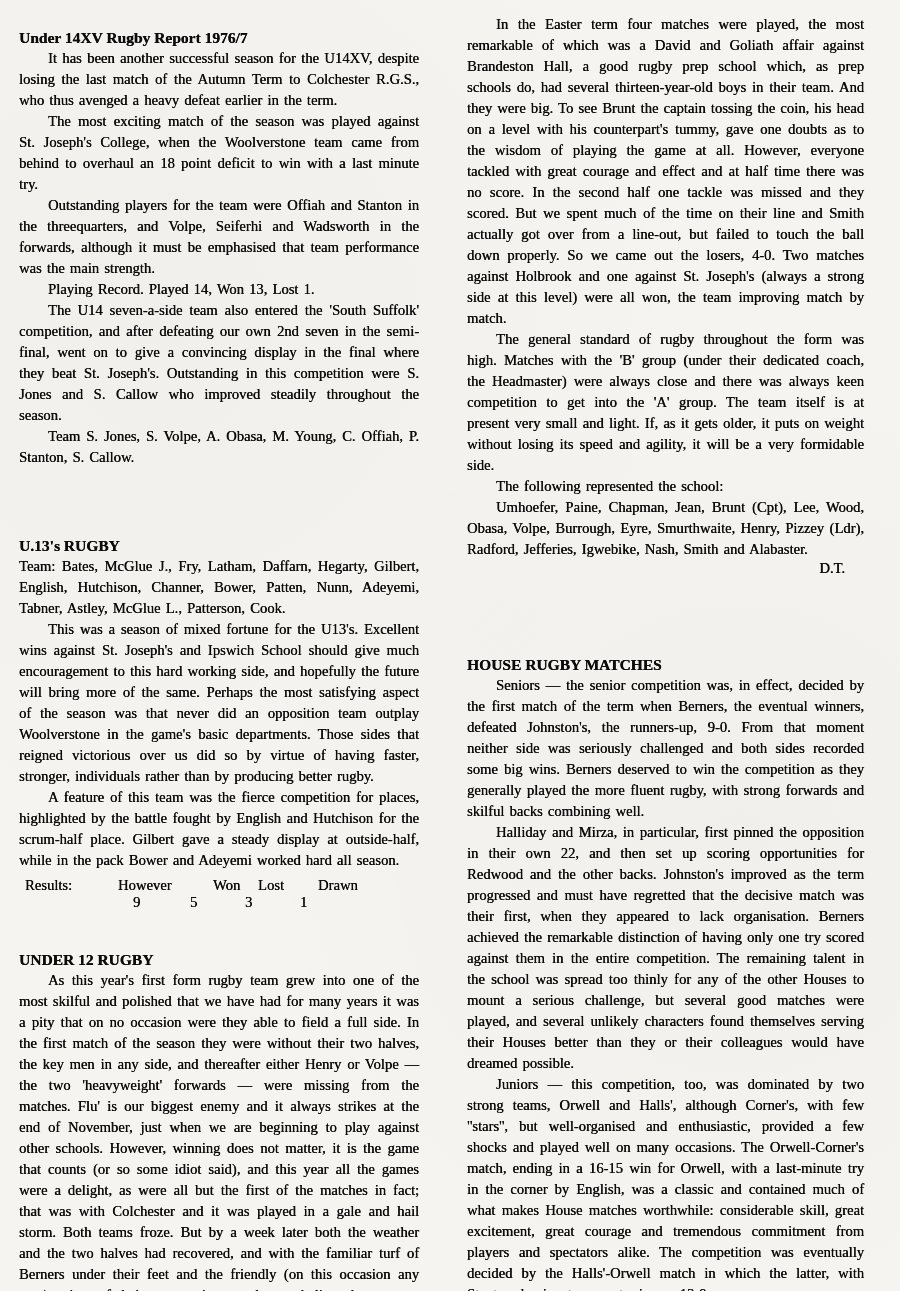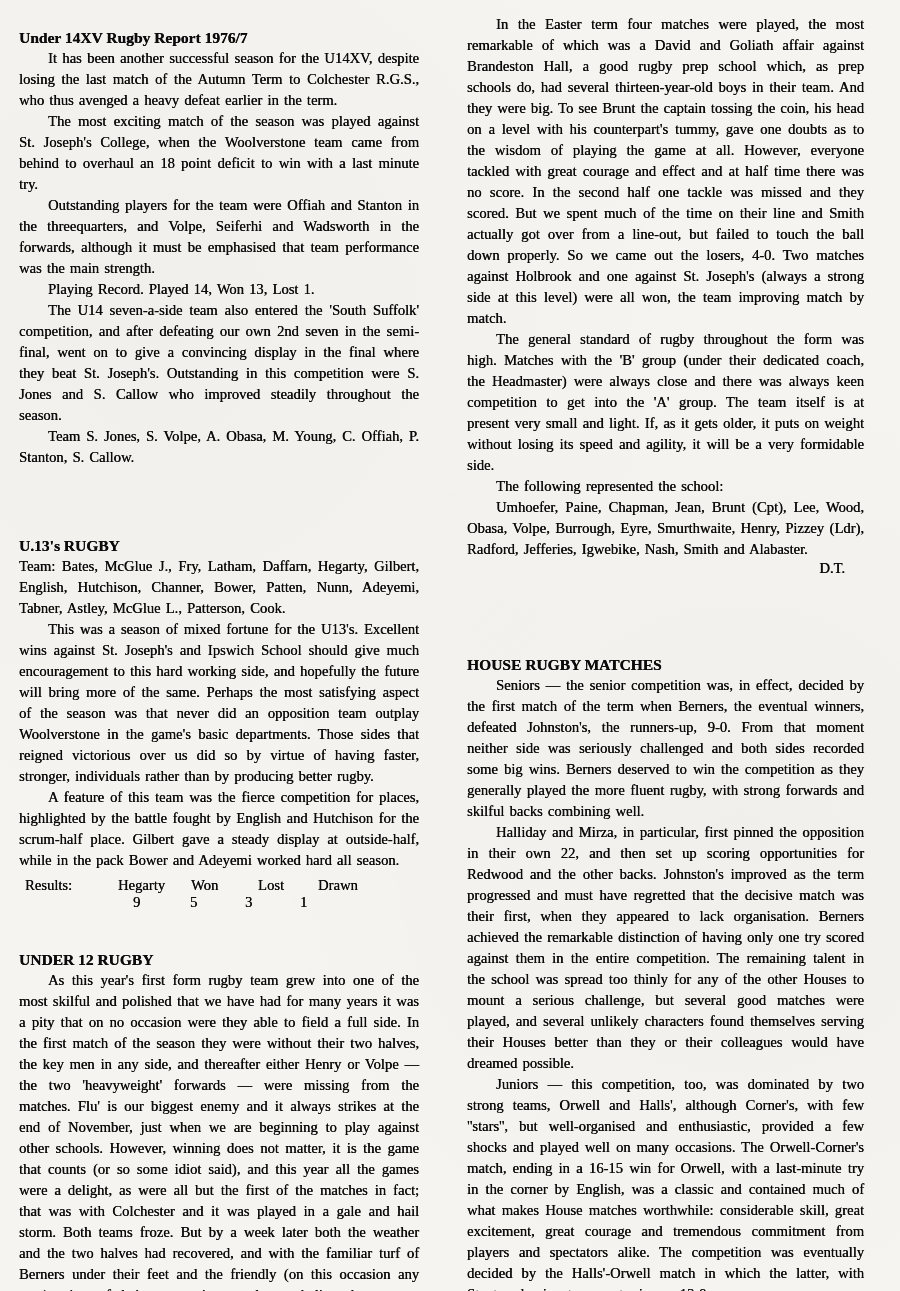--- a/index.html
+++ b/index.html
@@ -51,21 +51,21 @@
   .sec-house { margin-top:78px; }
 
   .results { margin-top:6px; }
   .results-line { position:relative; height:16.9px; }
   .results-line span {
     position:absolute; top:0;
     font-size:14.6px; line-height:16.9px;
     white-space:nowrap;
   }
   .rl  { left:6px; }
-  .rh0 { left:99px; }  .rh1 { left:172px; } .rh2 { left:239px; } .rh3 { left:299px; }
+  .rh0 { left:99px; }  .rh1 { left:194px; } .rh2 { left:239px; } .rh3 { left:299px; }
   .rv0 { left:114px; } .rv1 { left:171px; } .rv2 { left:226px; } .rv3 { left:281px; }
 </style>
 </head>
 <body>
 
 <div class="page">
 
   <div class="col col-left">
 
     <section>
@@ -79,21 +79,21 @@
     </section>
 
     <section class="sec-u13">
       <h2 class="heading">U.13's RUGBY</h2>
       <p class="para">Team: Bates, McGlue J., Fry, Latham, Daffarn, Hegarty, Gilbert, English, Hutchison, Channer, Bower, Patten, Nunn, Adeyemi, Tabner, Astley, McGlue L., Patterson, Cook.</p>
       <p class="para indent">This was a season of mixed fortune for the U13's. Excellent wins against St. Joseph's and Ipswich School should give much encouragement to this hard working side, and hopefully the future will bring more of the same. Perhaps the most satisfying aspect of the season was that never did an opposition team outplay Woolverstone in the game's basic departments. Those sides that reigned victorious over us did so by virtue of having faster, stronger, individuals rather than by producing better rugby.</p>
       <p class="para indent">A feature of this team was the fierce competition for places, highlighted by the battle fought by English and Hutchison for the scrum-half place. Gilbert gave a steady display at outside-half, while in the pack Bower and Adeyemi worked hard all season.</p>
       <div class="results">
         <div class="results-line">
           <span class="rl">Results:</span>
-          <span class="rh0">Hegarty</span>
+          <span class="rh0">However</span>
           <span class="rh1">Won</span>
           <span class="rh2">Lost</span>
           <span class="rh3">Drawn</span>
         </div>
         <div class="results-line">
           <span class="rv0">9</span>
           <span class="rv1">5</span>
           <span class="rv2">3</span>
           <span class="rv3">1</span>
         </div>

